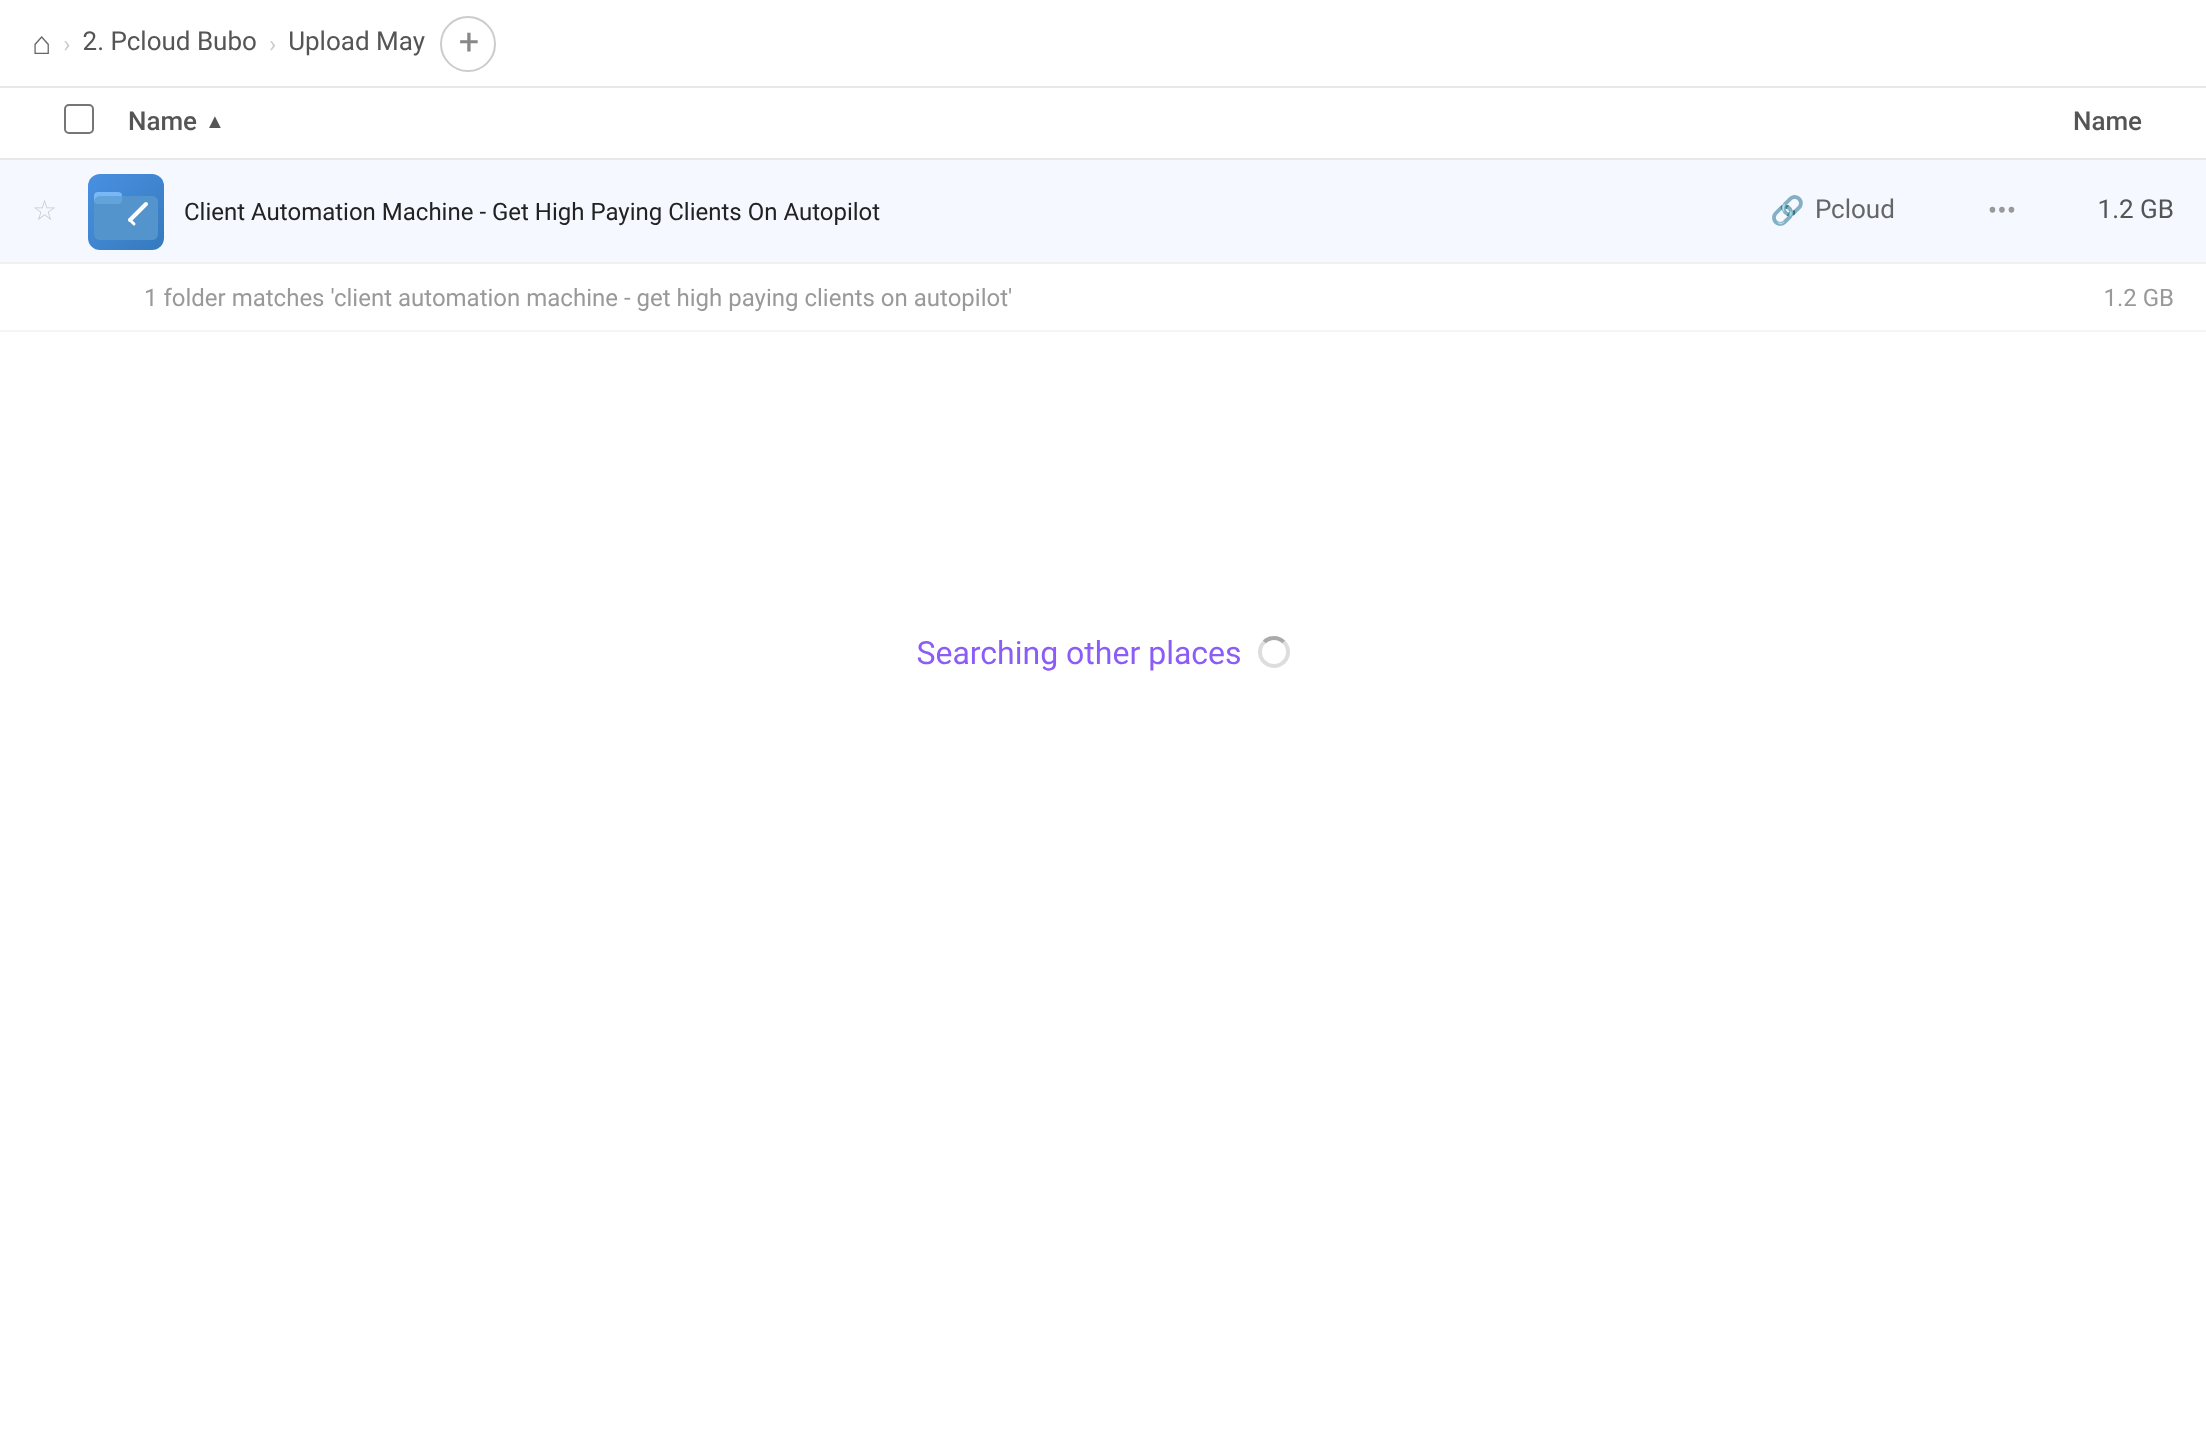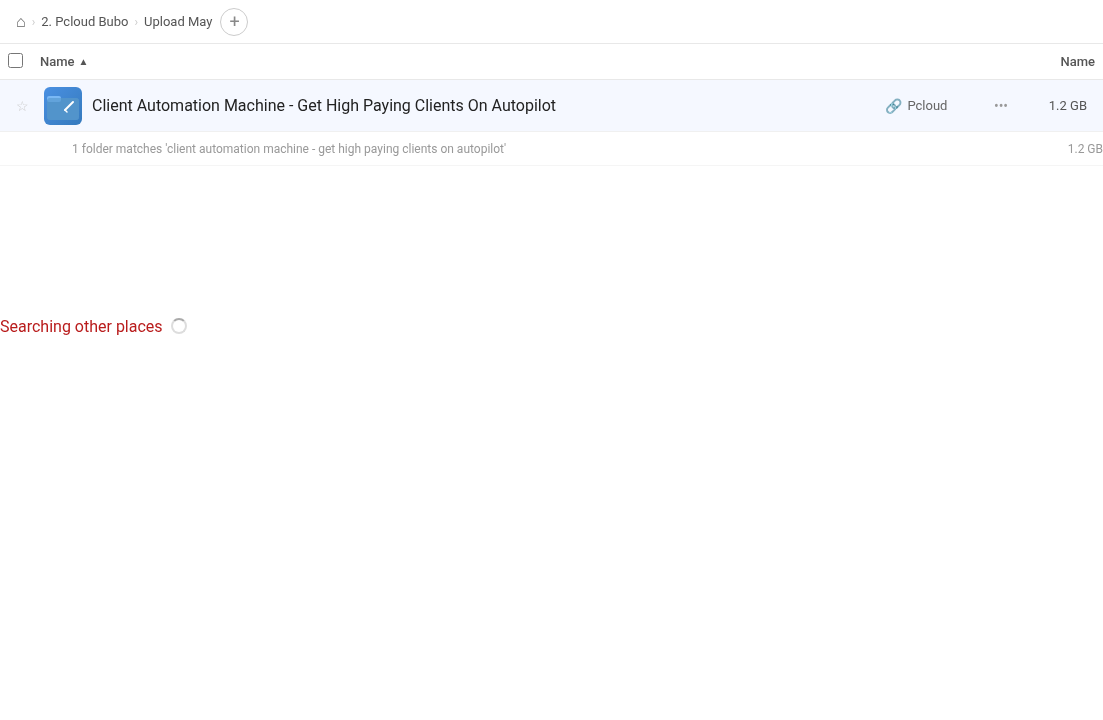--- a/index.html
+++ b/index.html
@@ -61,21 +61,21 @@
     
     .home-icon {
       font-size: 16px;
       color: #666;
     }
 
     
     .column-headers {
       display: flex;
       align-items: center;
-      padding: 6px 8px;
+      padding: 6px 32px;
       border-bottom: 1px solid #e8e8e8;
       height: 36px;
       color: #888;
       font-size: 13px;
     }
 
     .col-checkbox {
       width: 32px;
       flex-shrink: 0;
     }
@@ -129,21 +129,21 @@
       border-radius: 6px;
       background: linear-gradient(135deg, #4a90e2 0%, #357abd 100%);
       display: flex;
       align-items: center;
       justify-content: center;
       position: relative;
     }
 
     .row-filename {
       flex: 1;
-      font-size: 16px;
+      font-size: 12px;
       color: #222;
       white-space: nowrap;
       overflow: hidden;
       text-overflow: ellipsis;
     }
 
     .row-shared {
       display: flex;
       align-items: center;
       gap: 5px;
@@ -174,42 +174,43 @@
       width: 60px;
       text-align: right;
       font-size: 13px;
       color: #555;
     }
 
     
     .match-info-row {
       display: flex;
       align-items: center;
-      padding: 6px 0 6px 72px;
+      padding: 6px 16px 6px 72px;
       height: 34px;
       font-size: 12px;
       color: #999;
       border-bottom: 1px solid #f5f5f5;
     }
 
     .match-info-text {
       flex: 1;
     }
 
     .match-info-size {
       font-size: 12px;
       color: #999;
     }
 
     
     .searching-area {
       display: flex;
       align-items: center;
+      justify-content: center;
       height: 320px;
-      color: #b91c1c;
+      color: #8b5cf6;
       font-size: 16px;
       gap: 8px;
     }
 
     .spinner {
       width: 16px;
       height: 16px;
       border: 2px solid #ddd;
       border-top-color: #aaa;
       border-radius: 50%;

